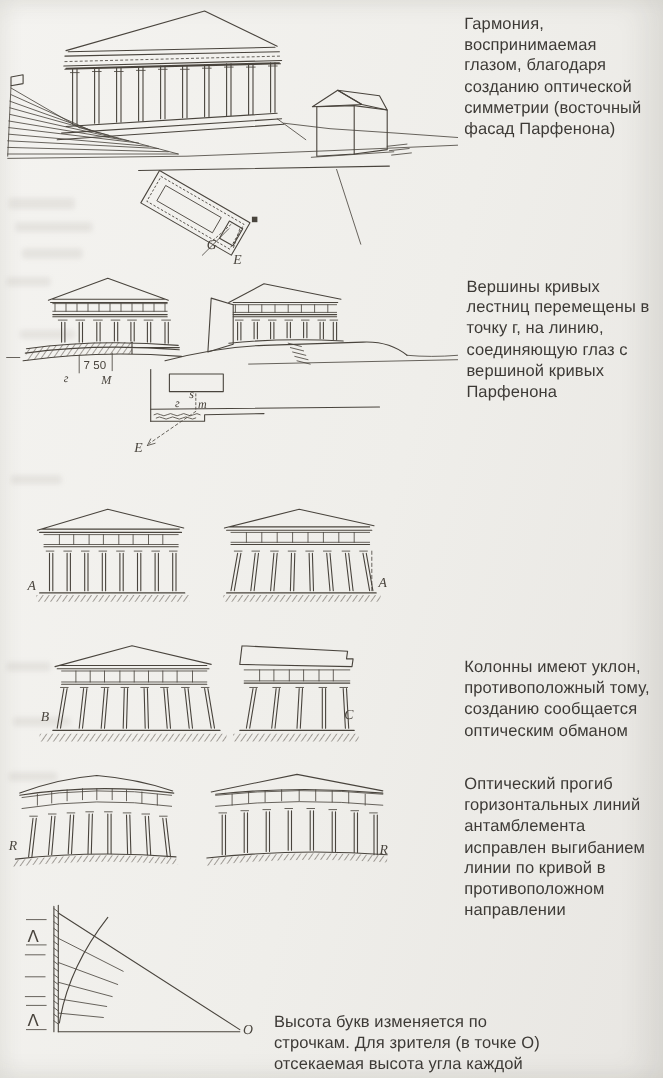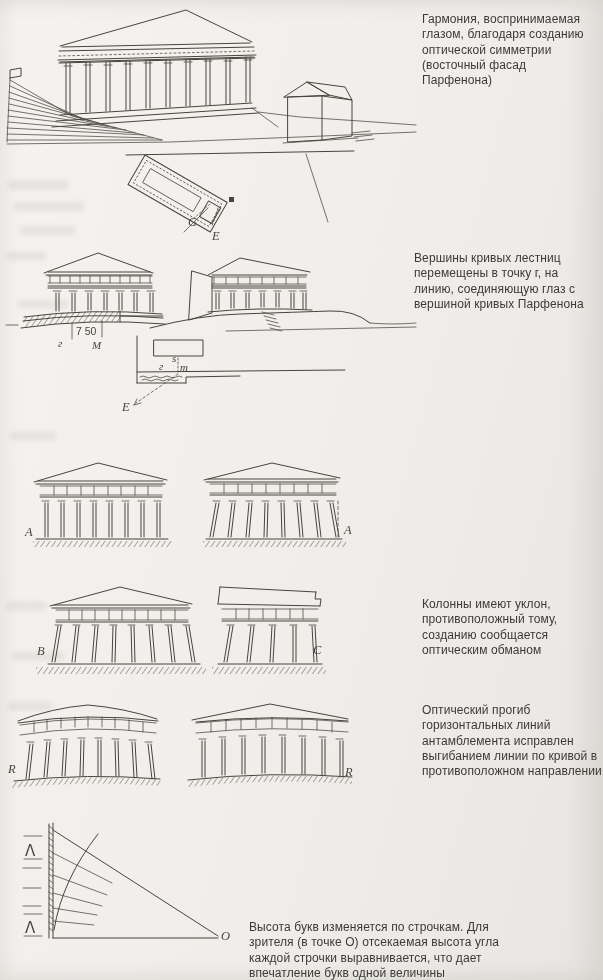--- a/index.html
+++ b/index.html
@@ -1,20 +1,20 @@
 <!DOCTYPE html>
 <html><head>
 <meta charset="utf-8">
 <style>
   html,body{margin:0;padding:0;background:#d8d6d2;}
   .page{position:relative;width:603px;height:980px;overflow:hidden;
         background:linear-gradient(105deg,#f4f3f0 0%,#efeeea 55%,#e8e6e2 100%);
         box-shadow:inset -16px 0 26px rgba(60,55,48,.09), inset 8px 0 16px rgba(60,55,48,.05);
         font-family:"Liberation Sans",sans-serif;color:#3d3a36;}
-  .ann{position:absolute;font-size:12px;line-height:1.28;letter-spacing:.1px;color:#3d3a36;}
+  .ann{position:absolute;font-size:15px;line-height:1.28;letter-spacing:.1px;color:#3d3a36;}
   .caption{position:absolute;top:954px;left:0;width:100%;text-align:center;
            font-size:12.4px;color:#3a3733;letter-spacing:.2px;}
   svg.draw{position:absolute;overflow:visible;}
   .ink{stroke:#49443d;fill:none;stroke-width:1;stroke-linecap:round;stroke-linejoin:round;}
   .thin{stroke-width:.75;}
   .lbl{font-style:italic;font-size:11px;fill:#49443d;stroke:none;
        font-family:"Liberation Serif",serif;}
   .big{font-size:12.5px;}
   .ghost{position:absolute;background:rgba(118,112,104,.11);filter:blur(2.5px);border-radius:3px;}
 </style>
@@ -220,19 +220,19 @@
     </g>
     <g>
       <path class="ink" d="M43 120 H208 M208 118 L43 12"></path>
       <path class="ink thin" d="M43 35 L102 65 M43 57 L97 77 M43 75 L92 88 M43 90 L87 97 M43 103 L84 107"></path>
       <path class="ink" d="M88 16 Q52 62 44 112"></path>
     </g>
     <text class="lbl big" x="211" y="122">O</text>
   </svg>
 
   <div class="ann" style="left:422px;top:12px;width:176px">Гармония, воспринимаемая глазом, благодаря созданию оптической симметрии (восточный фасад Парфенона)</div>
-  <div class="ann" style="left:414px;top:251px;width:178px">Вершины кривых лестниц перемещены в точку г, на линию, соединяющую глаз с вершиной кривых Парфенона</div>
+  <div class="ann" style="left:424px;top:251px;width:178px">Вершины кривых лестниц перемещены в точку г, на линию, соединяющую глаз с вершиной кривых Парфенона</div>
   <div class="ann" style="left:422px;top:597px;width:176px">Колонны имеют уклон, противоположный тому, созданию сообщается оптическим обманом</div>
   <div class="ann" style="left:422px;top:703px;width:180px">Оптический прогиб горизонтальных линий антамблемента исправлен выгибанием линии по кривой в противоположном направлении</div>
   <div class="ann" style="left:249px;top:920px;width:258px">Высота букв изменяется по строчкам. Для зрителя (в точке О) отсекаемая высота угла каждой строчки выравнивается, что дает впечатление букв одной величины</div>
 
 
 </div>
 
 </body></html>

